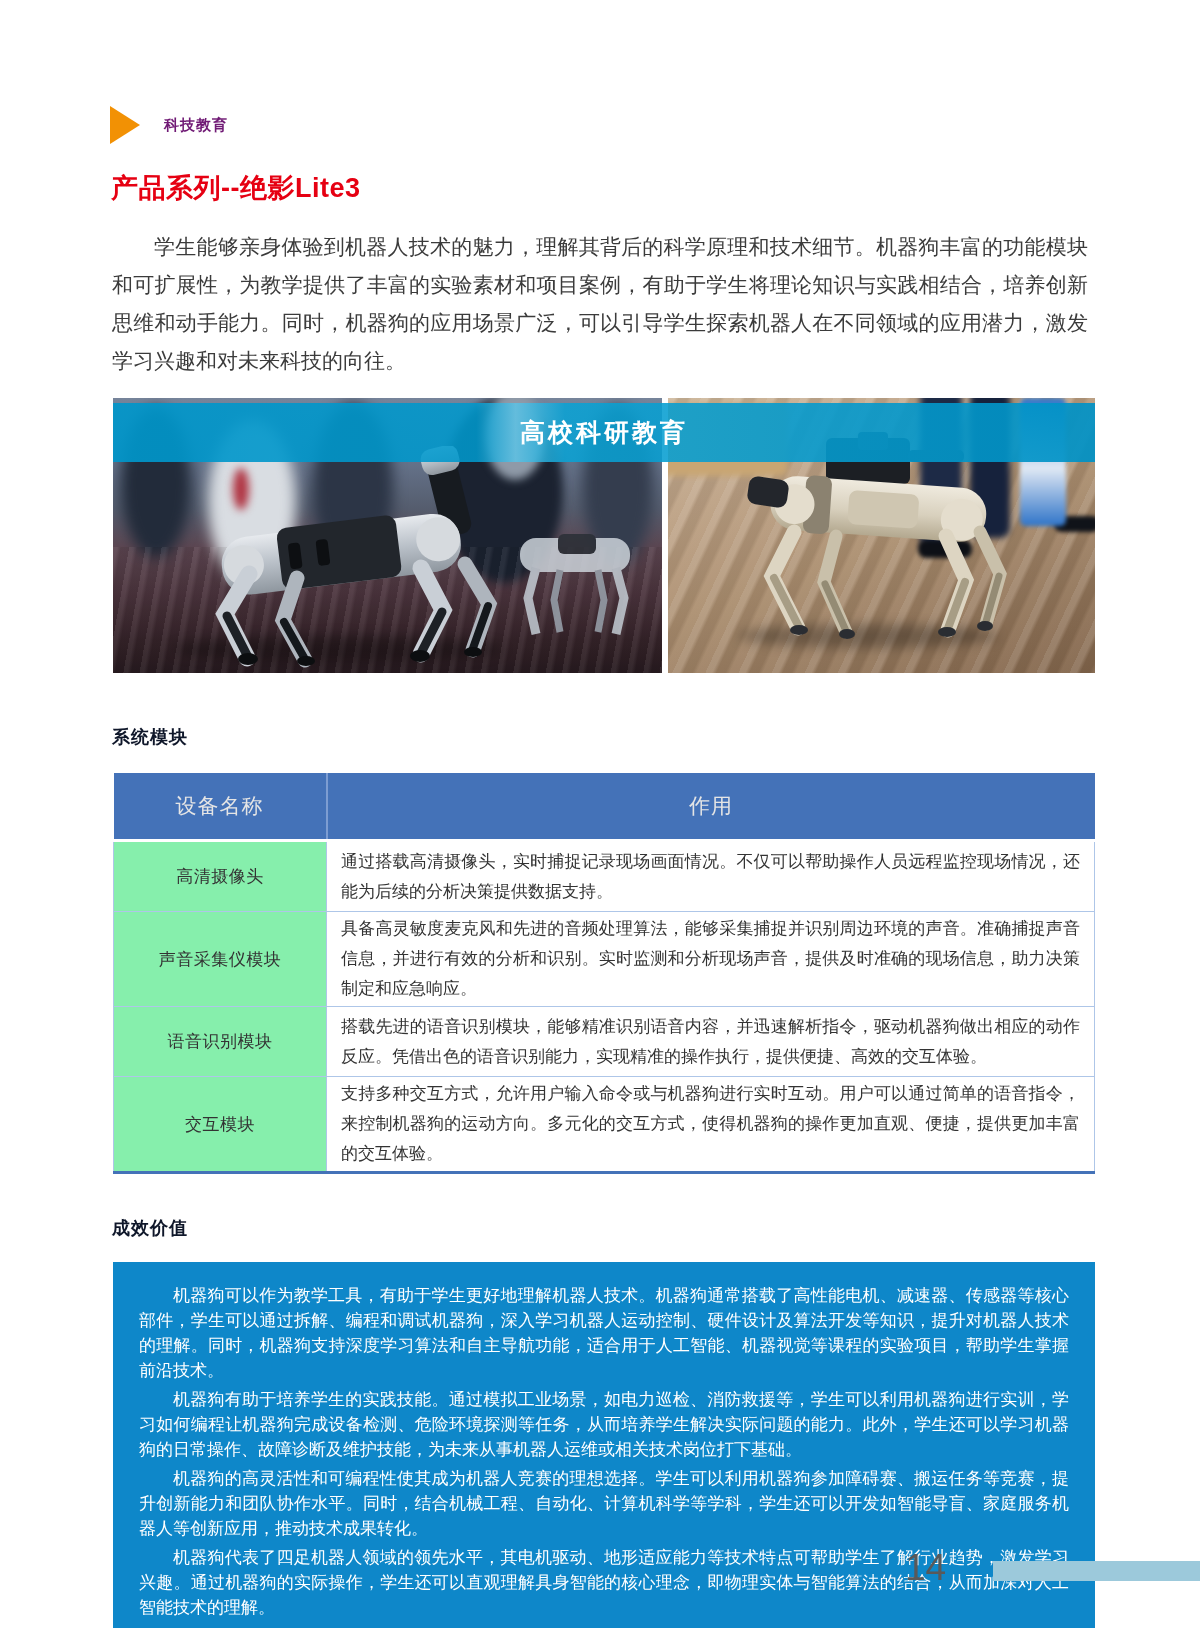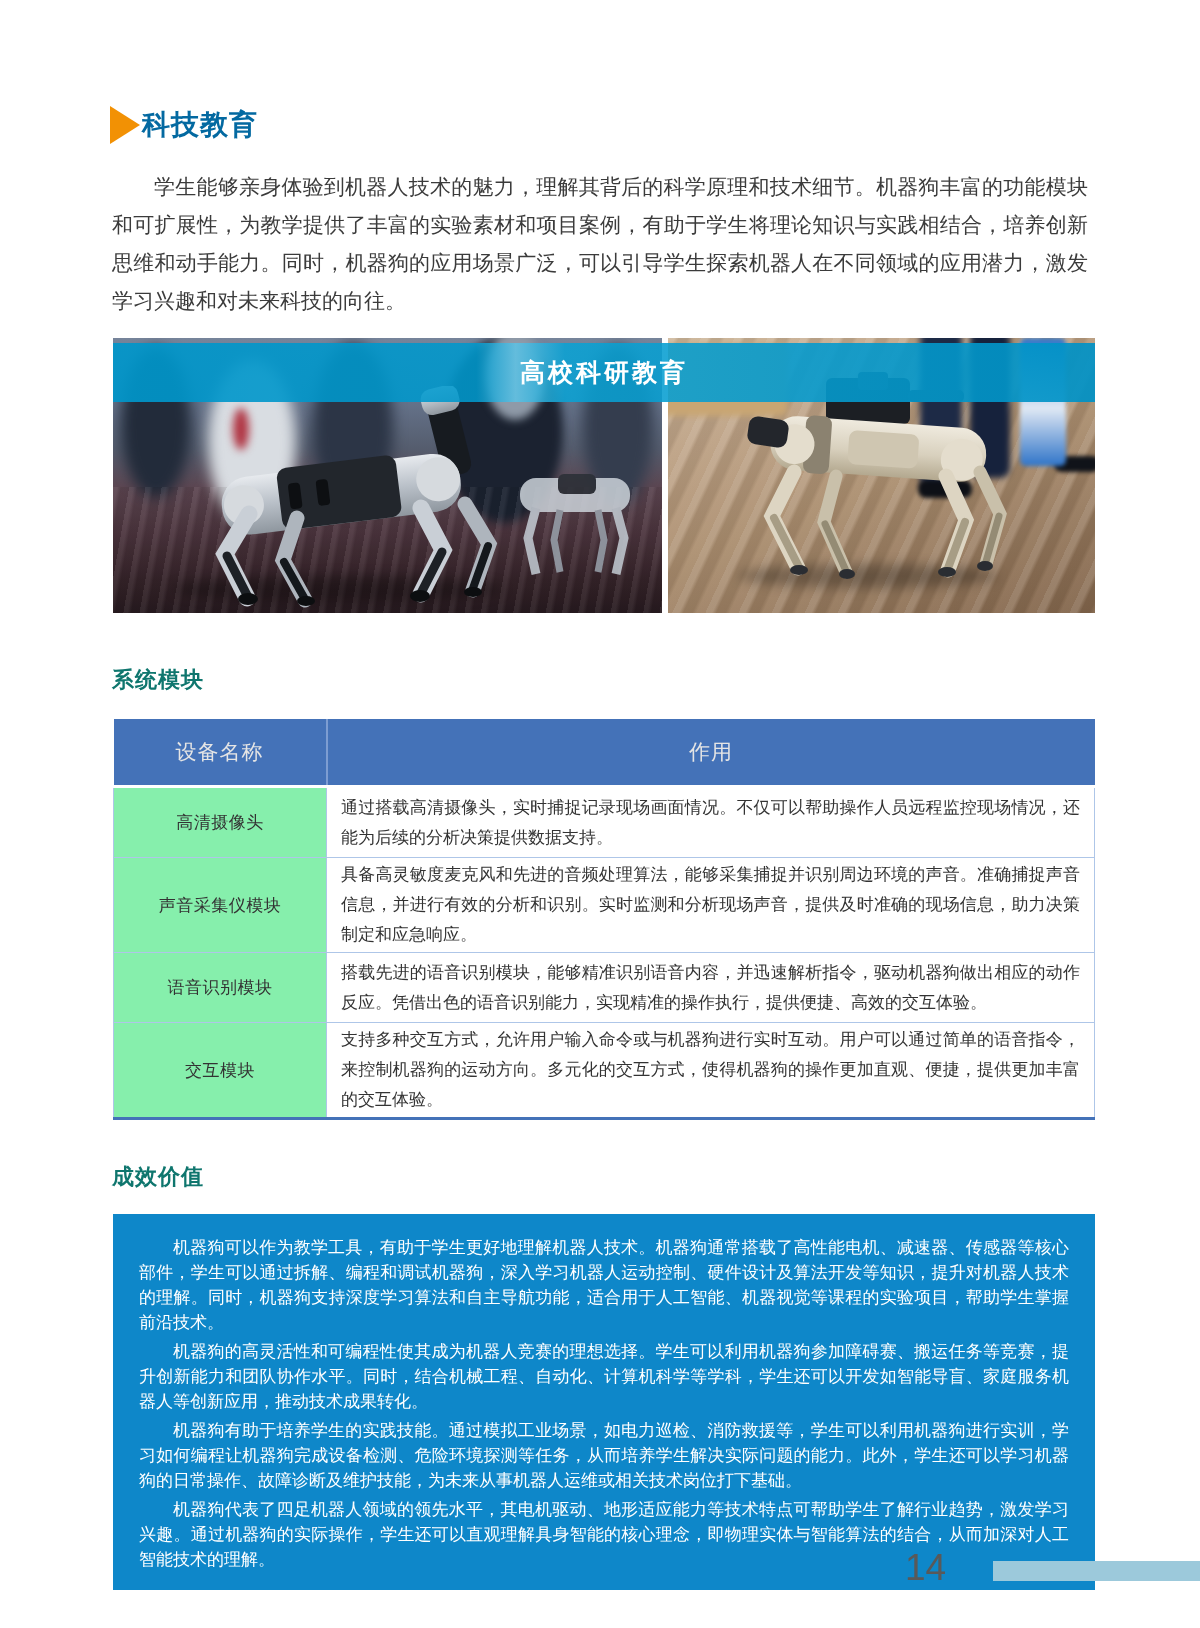--- a/index.html
+++ b/index.html
@@ -8,21 +8,21 @@
     background:#ffffff;overflow:hidden;
     font-family:"Liberation Sans","DejaVu Sans",sans-serif;
     color:#3c3c3c;
   }
   
   .kicker{display:flex;align-items:center;margin:104px 0 0 110px;height:42px;}
   .kicker .tri{
     width:0;height:0;border-left:30px solid #F29104;
     border-top:19px solid transparent;border-bottom:19px solid transparent;
   }
-  .kicker-label{margin-left:2px;font-size:28px;font-weight:bold;color:#0369a1;letter-spacing:1px;}
+  .kicker-label{margin-left:24px;font-size:15px;font-weight:bold;color:#701a75;letter-spacing:1px;}
   .page-title{margin:24px 0 0 111px;font-size:27px;font-weight:bold;color:#E60012;letter-spacing:0.5px;}
   
   .intro{
     width:976px;margin:22px 16px 0 112px;font-size:21px;line-height:38px;
     text-align:justify;text-indent:2em;color:#3b3b3b;
   }
   
   .gallery{position:relative;width:982px;height:275px;margin:18px 0 0 113px;display:flex;gap:6px;}
   .photo{position:relative;height:275px;overflow:hidden;}
   .photo-left{width:549px;background:
@@ -37,21 +37,21 @@
   .banner{
     position:absolute;top:5px;left:0;right:0;height:59px;z-index:5;
     display:flex;align-items:center;justify-content:center;
     background:linear-gradient(90deg,rgba(0,150,202,0.92) 0%,rgba(0,152,204,0.88) 37%,
        rgba(90,196,232,0.82) 41%,rgba(10,162,212,0.88) 46%,rgba(0,146,198,0.92) 100%);
     color:#fff;font-size:25px;font-weight:bold;letter-spacing:3px;
   }
   .dogsvg{position:absolute;z-index:2;}
   .shadow{position:absolute;background:rgba(0,0,0,0.28);border-radius:50%;filter:blur(6px);z-index:1;}
   
-  .sec{margin:52px 0 0 112px;font-size:22px;font-weight:bold;color:#0f766e;letter-spacing:1px;}
+  .sec{margin:52px 0 0 112px;font-size:18px;font-weight:bold;color:#0f172a;letter-spacing:1px;}
   .sec.second{margin-top:42px;}
   
   table.mod{border-collapse:collapse;table-layout:fixed;width:982px;margin:24px 0 0 113px;
      border-bottom:3px solid #4472B8;}
   table.mod th{
     background:#4472B8;color:#e5e5e5;font-weight:normal;font-size:21px;height:64px;
     border-bottom:3px solid #ffffff;letter-spacing:1px;
   }
   table.mod th.dev-h{border-right:2px solid #7d9dd2;}
   table.mod td{border:1px solid #AEC6E8;font-size:17px;height:65px;}
@@ -72,20 +72,21 @@
 </head>
 <body>
 
 <div class="page">
 
   <div class="kicker">
     <span class="tri"></span>
     <span class="kicker-label">科技教育</span>
   </div>
 
+  <div class="page-title">产品系列--绝影Lite3</div>
 
   <p class="intro">学生能够亲身体验到机器人技术的魅力，理解其背后的科学原理和技术细节。机器狗丰富的功能模块和可扩展性，为教学提供了丰富的实验素材和项目案例，有助于学生将理论知识与实践相结合，培养创新思维和动手能力。同时，机器狗的应用场景广泛，可以引导学生探索机器人在不同领域的应用潜力，激发学习兴趣和对未来科技的向往。</p>
 
   <div class="gallery">
 
     <div class="photo photo-left">
 
       <div class="blob" style="left:8px;top:10px;width:70px;height:150px;background:#222b3a;"></div>
       <div class="blob" style="left:95px;top:22px;width:88px;height:165px;background:#dcе0e4;background:#d9dde2;"></div>
       <div class="blob" style="left:120px;top:70px;width:16px;height:42px;background:#b03442;filter:blur(4px);"></div>
@@ -226,22 +227,22 @@
         <td class="dev">交互模块</td>
         <td class="desc">支持多种交互方式，允许用户输入命令或与机器狗进行实时互动。用户可以通过简单的语音指令，来控制机器狗的运动方向。多元化的交互方式，使得机器狗的操作更加直观、便捷，提供更加丰富的交互体验。</td>
       </tr>
     </tbody>
   </table>
 
   <div class="sec second">成效价值</div>
 
   <div class="value-panel">
     <p>机器狗可以作为教学工具，有助于学生更好地理解机器人技术。机器狗通常搭载了高性能电机、减速器、传感器等核心部件，学生可以通过拆解、编程和调试机器狗，深入学习机器人运动控制、硬件设计及算法开发等知识，提升对机器人技术的理解。同时，机器狗支持深度学习算法和自主导航功能，适合用于人工智能、机器视觉等课程的实验项目，帮助学生掌握前沿技术。</p>
+    <p>机器狗有助于培养学生的实践技能。通过模拟工业场景，如电力巡检、消防救援等，学生可以利用机器狗进行实训，学习如何编程让机器狗完成设备检测、危险环境探测等任务，从而培养学生解决实际问题的能力。此外，学生还可以学习机器狗的日常操作、故障诊断及维护技能，为未来从事机器人运维或相关技术岗位打下基础。</p>
     <p>机器狗的高灵活性和可编程性使其成为机器人竞赛的理想选择。学生可以利用机器狗参加障碍赛、搬运任务等竞赛，提升创新能力和团队协作水平。同时，结合机械工程、自动化、计算机科学等学科，学生还可以开发如智能导盲、家庭服务机器人等创新应用，推动技术成果转化。</p>
-    <p>机器狗有助于培养学生的实践技能。通过模拟工业场景，如电力巡检、消防救援等，学生可以利用机器狗进行实训，学习如何编程让机器狗完成设备检测、危险环境探测等任务，从而培养学生解决实际问题的能力。此外，学生还可以学习机器狗的日常操作、故障诊断及维护技能，为未来从事机器人运维或相关技术岗位打下基础。</p>
     <p>机器狗代表了四足机器人领域的领先水平，其电机驱动、地形适应能力等技术特点可帮助学生了解行业趋势，激发学习兴趣。通过机器狗的实际操作，学生还可以直观理解具身智能的核心理念，即物理实体与智能算法的结合，从而加深对人工智能技术的理解。</p>
   </div>
 
   <div class="footer">
     <span class="pagenum">14</span>
     <span class="footer-bar"></span>
   </div>
 
 </div>
 

